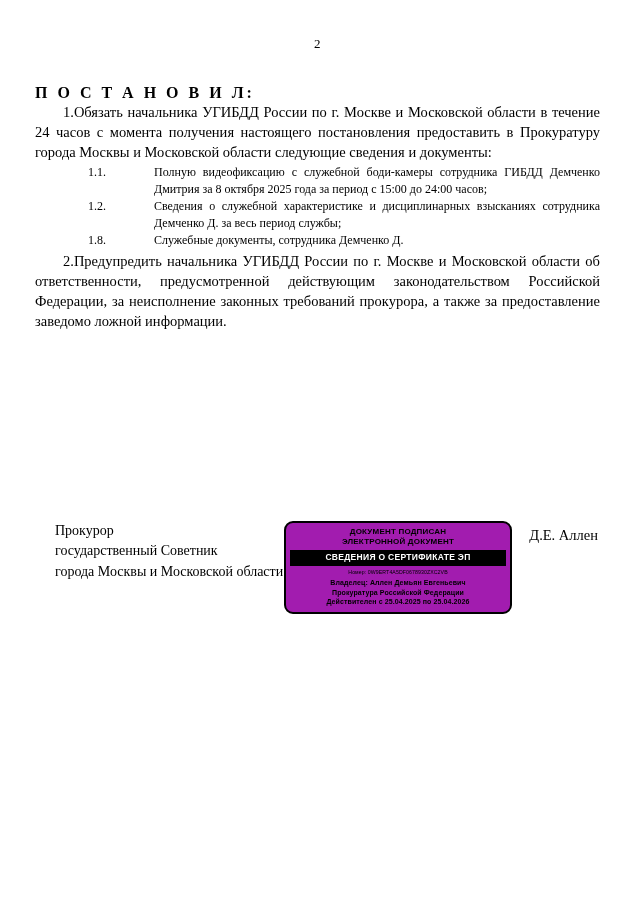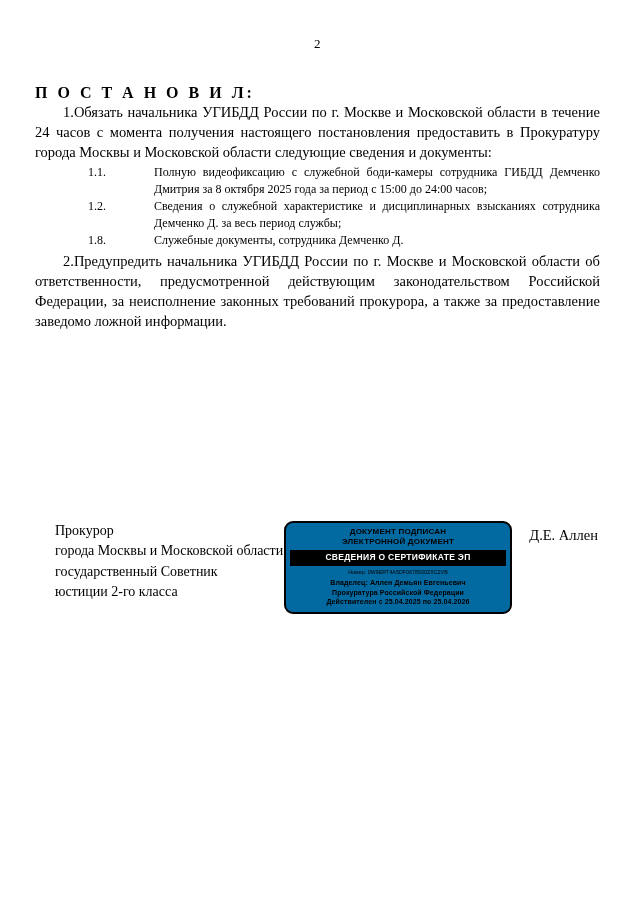--- a/index.html
+++ b/index.html
@@ -95,21 +95,21 @@
     position: absolute;
     left: 249px;
     top: 0px;
     width: 228px;
     border: 2px solid #000000;
     border-radius: 9px;
     padding: 4px 4px 5px 4px;
     box-sizing: border-box;
     text-align: center;
     font-family: "Liberation Sans", sans-serif;
-    background: #0369a1;
+    background: #a21caf;
   }
   .stamp .l1 {
     font-size: 8px;
     font-weight: bold;
     line-height: 1.25;
     letter-spacing: 0.2px;
   }
   .stamp .bar {
     background: #000000;
     color: #ffffff;
@@ -161,23 +161,22 @@
     </div>
 
     <p class="para indent" style="margin-top:2px;">2.Предупредить начальника УГИБДД России по г. Москве и Московской области об ответственности, предусмотренной действующим законодательством Российской Федерации, за неисполнение законных требований прокурора, а также за предоставление заведомо ложной информации.</p>
 
   </div>
 
   <div class="signature-area">
 
     <div class="sig-left">
       <div>Прокурор</div>
+      <div>государственный Советник</div>
       <div>города Москвы и Московской области</div>
-      <div>государственный Советник</div>
-      <div>юстиции 2-го класса</div>
     </div>
 
     <div class="stamp">
       <div class="l1">ДОКУМЕНТ ПОДПИСАН</div>
       <div class="l1">ЭЛЕКТРОННОЙ ДОКУМЕНТ</div>
       <div class="bar">СВЕДЕНИЯ О СЕРТИФИКАТЕ ЭП</div>
       <div class="tiny">Номер: 0W9ERT4A5DF0678930ZXC2VB</div>
       <div class="l3">Владелец: Аллен Демьян Евгеньевич</div>
       <div class="l3">Прокуратура Российской Федерации</div>
       <div class="l3">Действителен с 25.04.2025 по 25.04.2026</div>

